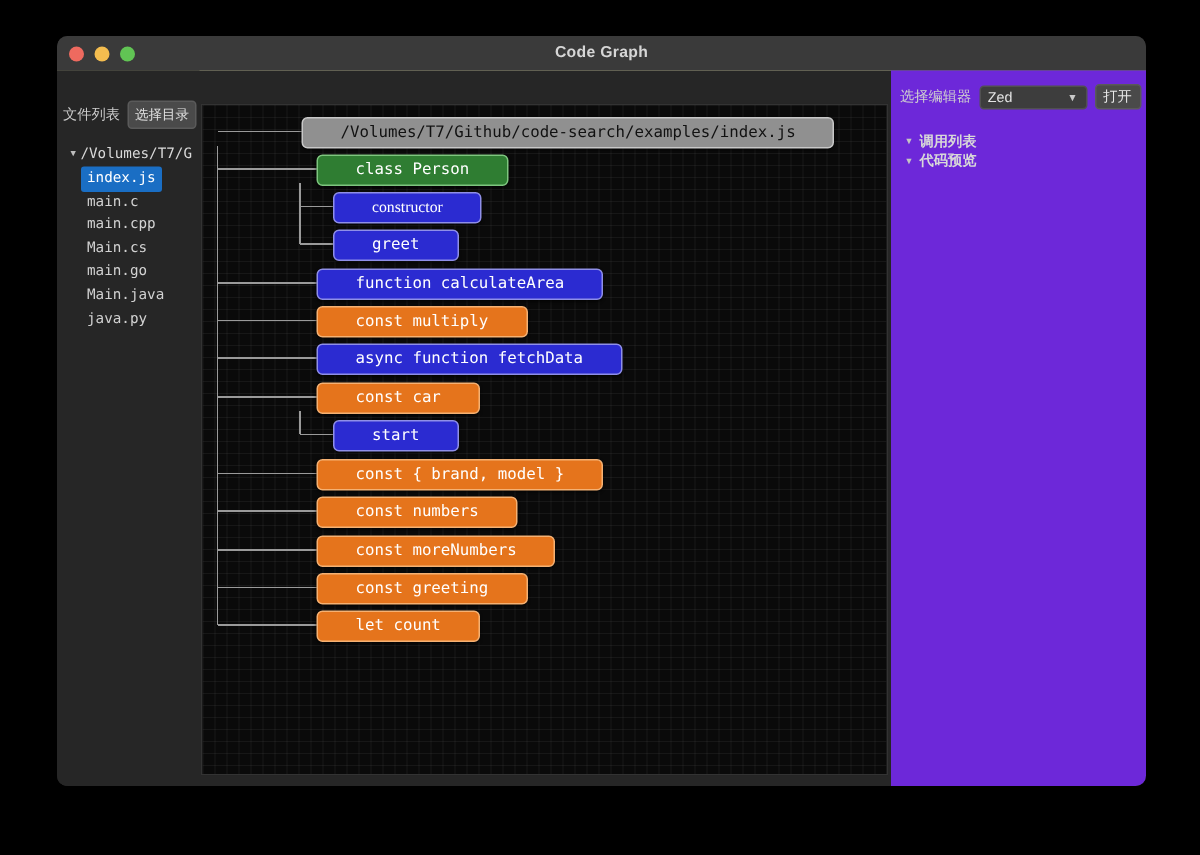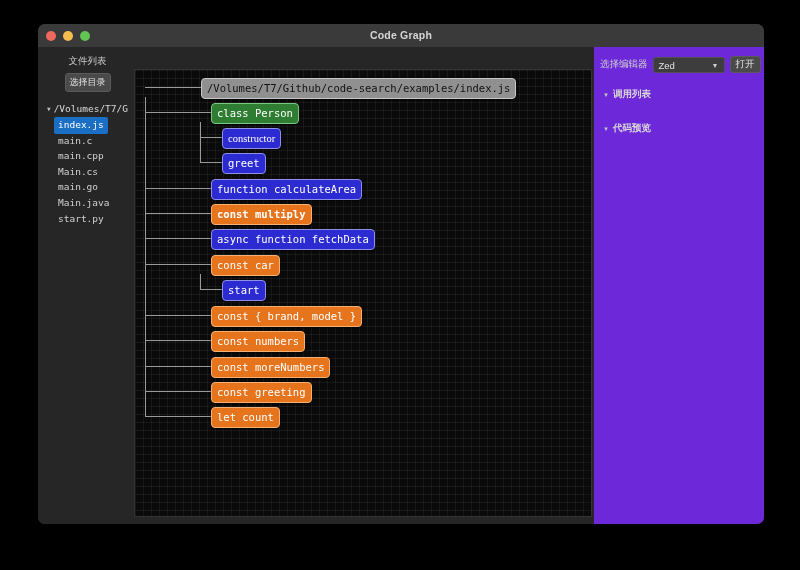--- a/index.html
+++ b/index.html
@@ -68,22 +68,21 @@
     position: absolute;
     left: 0; top: 0;
     width: 95px;
     height: 477px;
     background: #262626;
   }
   #sidebar-header {
     display: flex;
     align-items: center;
     gap: 5px;
-    padding: 8px 0 0 4px;
-    flex-direction: column;
+    padding: 20px 0 0 4px;
   }
   #files-label {
     color: #cccccc;
     font-size: 9.5px;
     white-space: nowrap;
   }
   #choose-dir-btn {
     background: #4a4a4a;
     border: 1px solid #5a5a5a;
     border-radius: 3px;
@@ -155,21 +154,21 @@
   #edges {
     position: absolute;
     left: 0; top: 0;
     width: 456px;
     height: 446px;
   }
   .node {
     position: absolute;
     height: 19px;
     line-height: 19px;
-    padding: 0 5px;
+    padding: 0 25px;
     border-radius: 4px;
     font-family: "DejaVu Sans Mono", monospace;
     font-size: 10.5px;
     white-space: nowrap;
     box-shadow: 0 1px 2px rgba(0,0,0,0.6);
     cursor: default;
   }
   .node.root {
     background: #909090;
     border: 1px solid #c8c8c8;
@@ -245,21 +244,21 @@
   .section-row {
     display: flex;
     align-items: center;
     gap: 4px;
     padding-left: 9px;
     color: #d8d8d8;
     font-size: 9.5px;
     font-weight: bold;
   }
   #call-list-section { margin-top: 15px; }
-  #code-preview-section { margin-top: 21px; }
+  #code-preview-section { }
   .section-row .caret {
     font-size: 6px;
     color: #c4c4c4;
     line-height: 1;
   }
 </style>
 </head>
 <body>
 
 <div id="window">
@@ -284,21 +283,21 @@
           <span class="caret">▼</span>
           <span>/Volumes/T7/G</span>
         </div>
         <div id="file-list">
             <div class="file-row"><span class="file-item selected">index.js</span></div>
             <div class="file-row"><span class="file-item">main.c</span></div>
             <div class="file-row"><span class="file-item">main.cpp</span></div>
             <div class="file-row"><span class="file-item">Main.cs</span></div>
             <div class="file-row"><span class="file-item">main.go</span></div>
             <div class="file-row"><span class="file-item">Main.java</span></div>
-            <div class="file-row"><span class="file-item">start.py</span></div>
+            <div class="file-row"><span class="file-item">java.py</span></div>
           </div>
       </div>
     </div>
 
     <div id="canvas-wrap">
       <div id="grid"></div>
       <div id="graph">
         <svg id="edges">
             <line x1="10" y1="27" x2="10" y2="346.5" stroke="#9a9a9a" stroke-width="1" shape-rendering="crispEdges"></line>
             <line x1="10" y1="17.5" x2="66" y2="17.5" stroke="#9a9a9a" stroke-width="1" shape-rendering="crispEdges"></line>
@@ -317,21 +316,21 @@
             <line x1="65" y1="92.5" x2="87" y2="92.5" stroke="#9a9a9a" stroke-width="1" shape-rendering="crispEdges"></line>
             <line x1="65" y1="204" x2="65" y2="219.5" stroke="#9a9a9a" stroke-width="1" shape-rendering="crispEdges"></line>
             <line x1="65" y1="219.5" x2="87" y2="219.5" stroke="#9a9a9a" stroke-width="1" shape-rendering="crispEdges"></line>
           </svg>
         <div id="nodes-layer">
             <div class="node root" style="left: 66px; top: 8px;">/Volumes/T7/Github/code-search/examples/index.js</div>
             <div class="node green" style="left: 76px; top: 33px;">class Person</div>
             <div class="node blue" style="left: 87px; top: 58px; font-family: Liberation Serif, serif;">constructor</div>
             <div class="node blue" style="left: 87px; top: 83px;">greet</div>
             <div class="node blue" style="left: 76px; top: 109px;">function calculateArea</div>
-            <div class="node orange" style="left: 76px; top: 134px; font-weight: bold;">const multiply</div>
+            <div class="node orange" style="left: 76px; top: 134px;">const multiply</div>
             <div class="node blue" style="left: 76px; top: 159px;">async function fetchData</div>
             <div class="node orange" style="left: 76px; top: 185px;">const car</div>
             <div class="node blue" style="left: 87px; top: 210px;">start</div>
             <div class="node orange" style="left: 76px; top: 236px;">const { brand, model }</div>
             <div class="node orange" style="left: 76px; top: 261px;">const numbers</div>
             <div class="node orange" style="left: 76px; top: 287px;">const moreNumbers</div>
             <div class="node orange" style="left: 76px; top: 312px;">const greeting</div>
             <div class="node orange" style="left: 76px; top: 337px;">let count</div>
           </div>
       </div>

